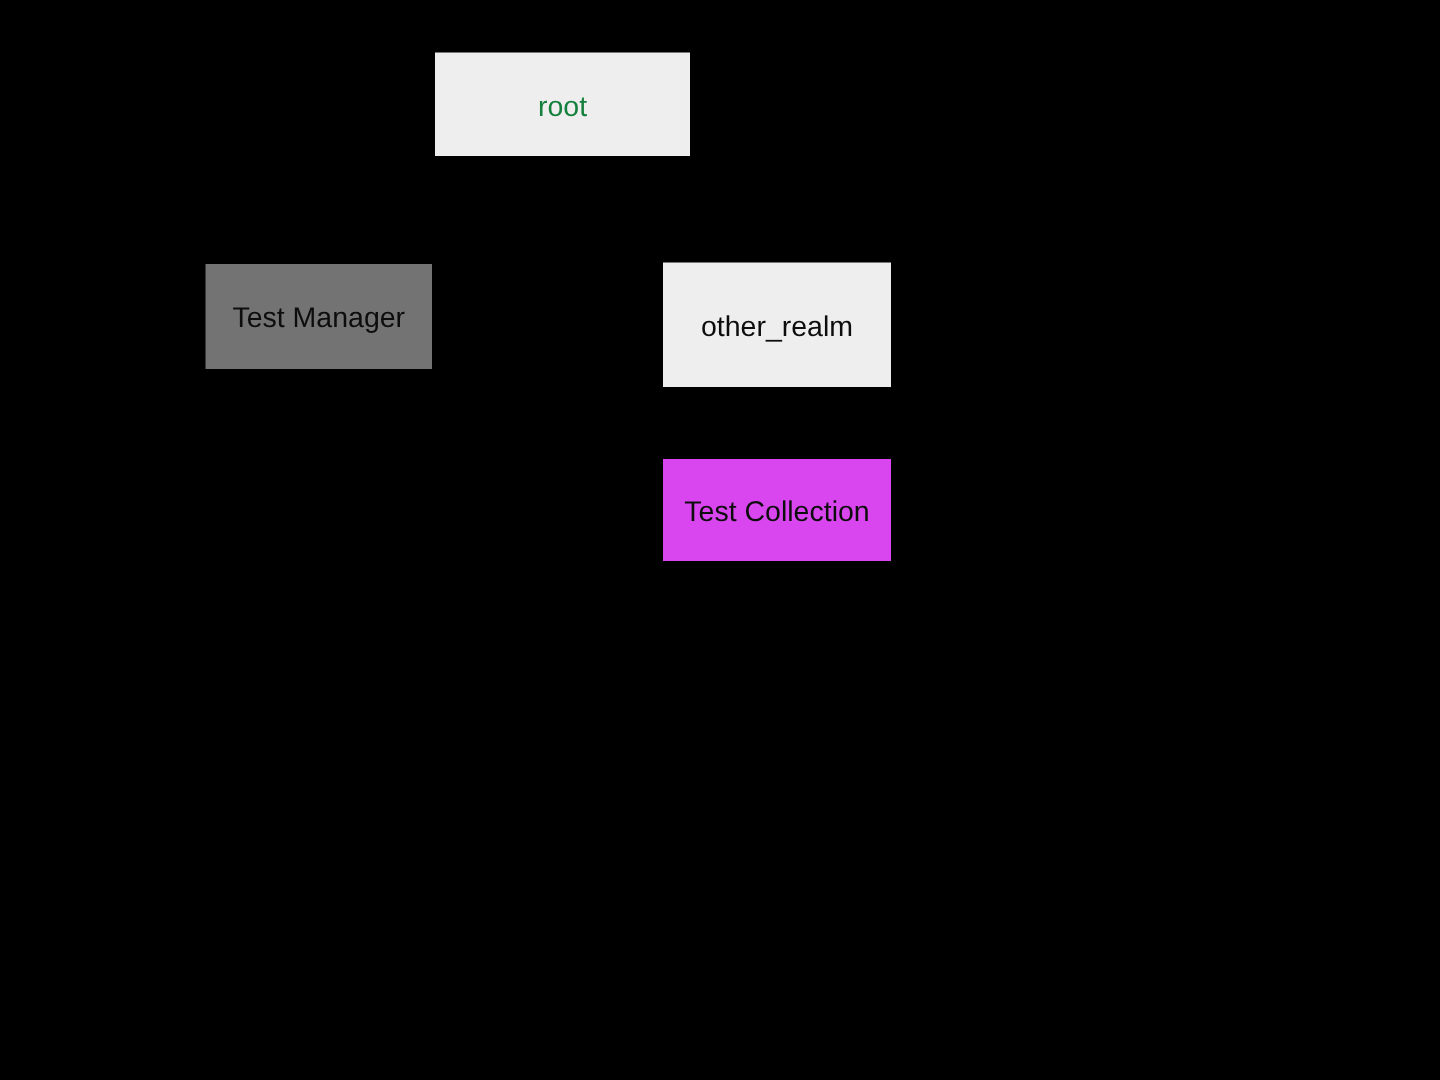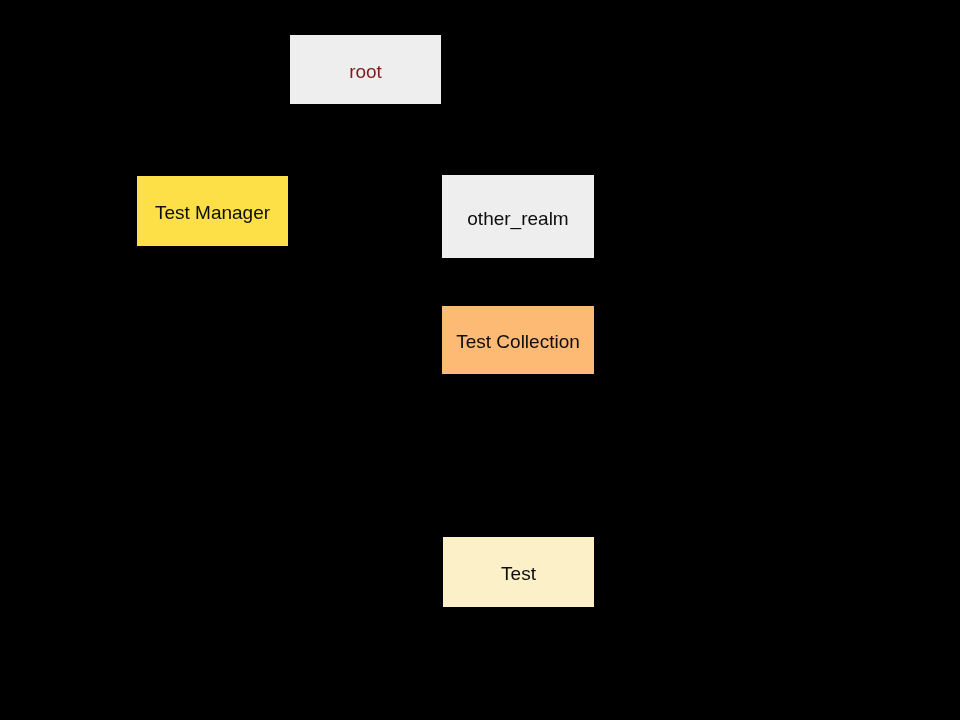--- a/index.html
+++ b/index.html
@@ -27,28 +27,25 @@
   }
   .node span {
     padding-top: 3px;
     white-space: nowrap;
   }
 </style>
 </head>
 <body>
 
 <div class="canvas" style="width: 960px; height: 720px; background: rgb(0, 0, 0);">
-    <div class="node" style="left: 290px; top: 35px; width: 151px; height: 69px; background: rgb(238, 238, 238); color: #7f1d1d;">
+    <div class="node" style="left: 290px; top: 35px; width: 170px; height: 69px; background: rgb(238, 238, 238); color: #15803d;">
       <span>root</span>
     </div>
-    <div class="node" style="left: 137px; top: 176px; width: 151px; height: 70px; background: #fde047; color: rgb(13, 13, 13);">
+    <div class="node" style="left: 137px; top: 176px; width: 151px; height: 70px; background: #737373; color: rgb(13, 13, 13);">
       <span>Test Manager</span>
     </div>
     <div class="node" style="left: 442px; top: 175px; width: 152px; height: 83px; background: rgb(238, 238, 238); color: rgb(13, 13, 13);">
       <span>other_realm</span>
     </div>
-    <div class="node" style="left: 442px; top: 306px; width: 152px; height: 68px; background: #fdba74; color: rgb(13, 13, 13);">
+    <div class="node" style="left: 442px; top: 306px; width: 152px; height: 68px; background: #d946ef; color: rgb(13, 13, 13);">
       <span>Test Collection</span>
-    </div>
-    <div class="node" style="left: 443px; top: 537px; width: 151px; height: 70px; background: rgb(252, 240, 200); color: rgb(13, 13, 13);">
-      <span>Test</span>
     </div>
   </div>
 
 </body></html>

